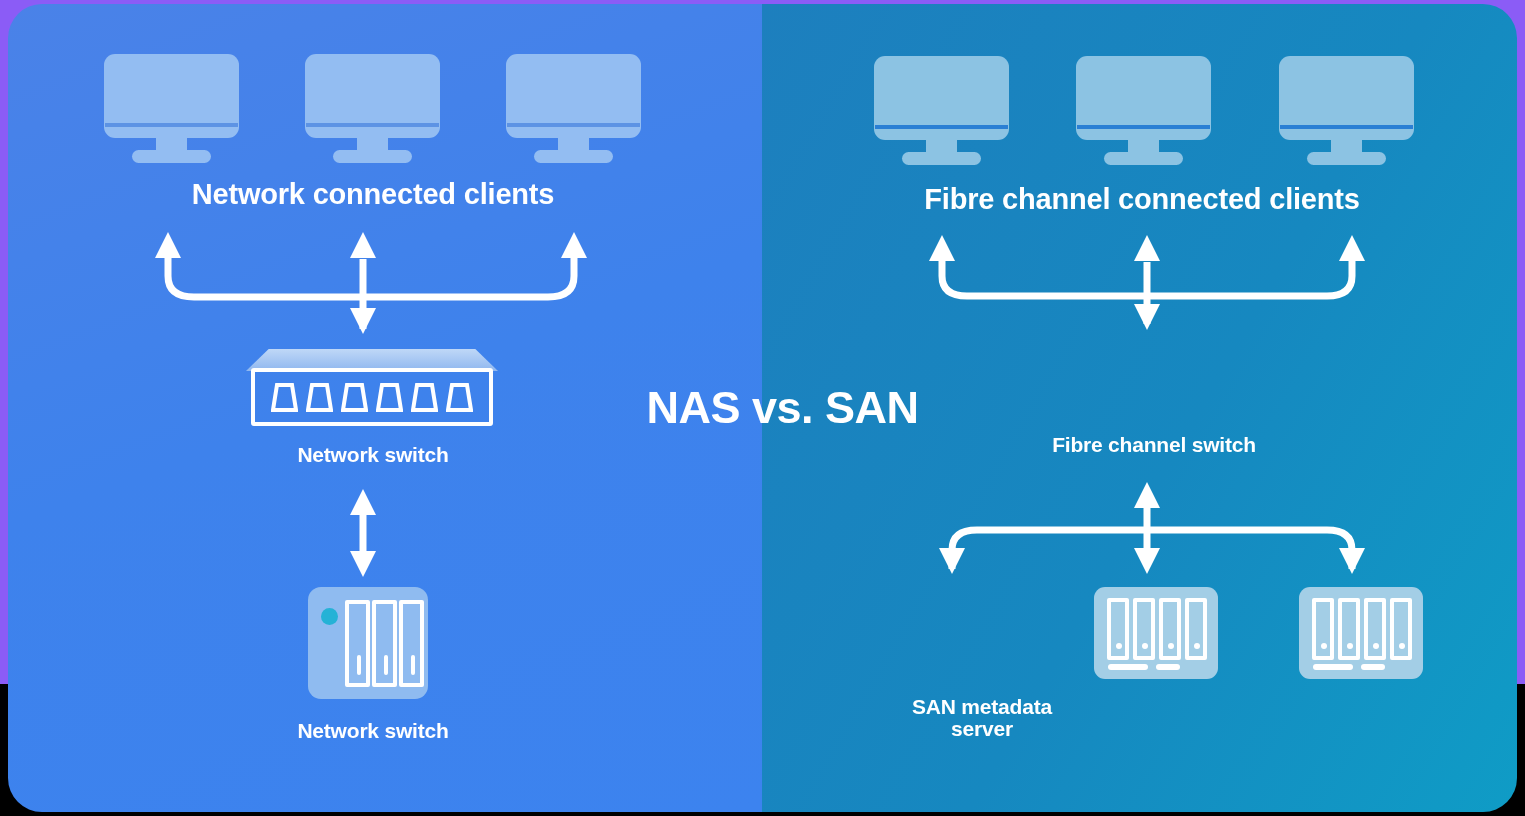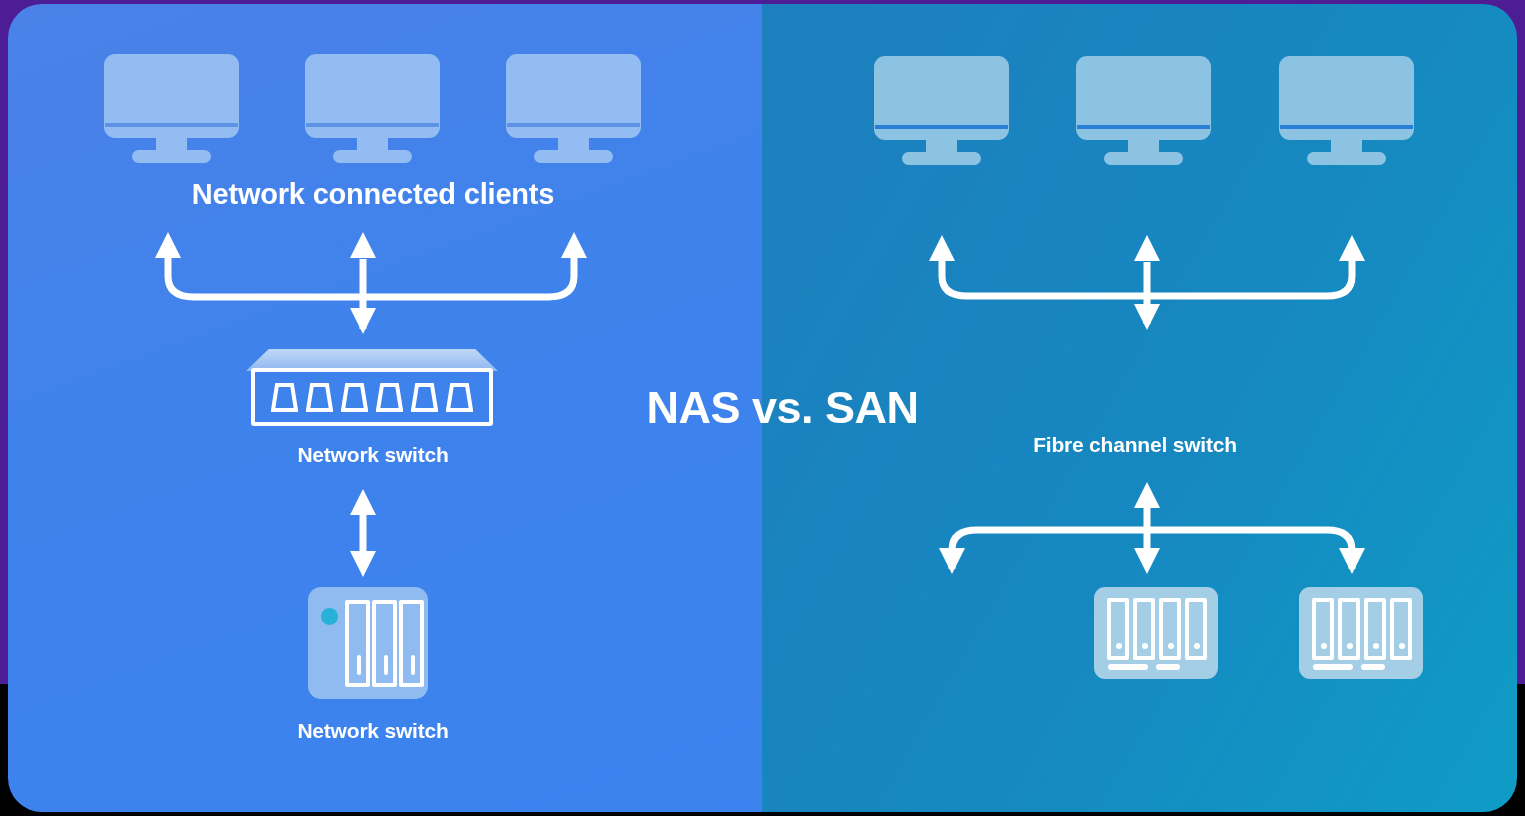--- a/index.html
+++ b/index.html
@@ -1,20 +1,20 @@
 <!DOCTYPE html>
 <html><head>
 <meta charset="utf-8">
 <style>
   * { margin:0; padding:0; box-sizing:border-box; }
   html,body{
     width:1525px; height:816px; background:#000; overflow:hidden;
     font-family:"Liberation Sans", sans-serif;
   }
-  #canvas{ position:relative; width:1525px; height:684px; background:#4c1d95; }
+  #canvas{ position:relative; width:1525px; height:684px; background:#8b5cf6; }
 
   
   #card{
     position:absolute; left:8px; top:4px; width:1509px; height:808px;
     border-radius:34px; overflow:hidden; display:flex;
   }
   .panel{ position:relative; height:100%; }
   #panel-nas{ width:754px; background:linear-gradient(160deg,#4a82e8 0%,#3e82ec 48%,#3c83ef 100%); }
   #panel-san{ width:755px; background:linear-gradient(120deg,#1d7fbe 0%,#1688c0 55%,#0f9cc6 100%); }
 
@@ -196,45 +196,48 @@
         <div class="mon-neck san-fill"></div>
         <div class="mon-base san-fill"></div>
       </div>
       <div class="monitor" style="left:517px; top:52px;">
         <div class="mon-screen san-fill"></div>
         <div class="mon-line san-dark"></div>
         <div class="mon-neck san-fill"></div>
         <div class="mon-base san-fill"></div>
       </div>
 
+      <div class="label lbl-big" style="left:30px; top:180px; width:700px;">Fibre channel connected clients</div>
 
       <svg class="conn" style="left:0; top:0;" width="755" height="340">
         <g fill="none" stroke="#fff" stroke-width="7">
           <path d="M180,253 L180,272 Q180,292 205,292 L565,292 Q590,292 590,272 L590,253"></path>
           <path d="M385,258 L385,320"></path>
         </g>
         <polygon points="180,231 167,257 193,257" fill="#fff"></polygon>
         <polygon points="590,231 577,257 603,257" fill="#fff"></polygon>
         <polygon points="385,231 372,257 398,257" fill="#fff"></polygon>
         <polygon points="385,326 372,300 398,300" fill="#fff"></polygon>
       </svg>
 
-      <div class="label lbl-med" style="left:93px; top:430px; width:560px;">Fibre channel switch</div>
+      <div class="label lbl-med" style="left:112px; top:430px; width:560px;">Fibre channel switch</div>
 
       <svg class="conn" style="left:0; top:0;" width="755" height="600">
         <g fill="none" stroke="#fff" stroke-width="7">
           <path d="M190,565 L190,546 Q190,526 215,526 L565,526 Q590,526 590,546 L590,565"></path>
           <path d="M385,490 L385,558"></path>
         </g>
         <polygon points="190,570 177,544 203,544" fill="#fff"></polygon>
         <polygon points="590,570 577,544 603,544" fill="#fff"></polygon>
         <polygon points="385,570 372,544 398,544" fill="#fff"></polygon>
         <polygon points="385,478 372,504 398,504" fill="#fff"></polygon>
       </svg>
 
+      <div class="label lbl-med" style="left:60px; top:692px; width:320px;">SAN metadata
+server</div>
 
       <div class="raid" style="left:332px;">
         <div class="raid-bay" style="left:13px;">
           <div class="raid-dot"></div>
         </div>
         <div class="raid-bay" style="left:39px;">
           <div class="raid-dot"></div>
         </div>
         <div class="raid-bay" style="left:65px;">
           <div class="raid-dot"></div>

